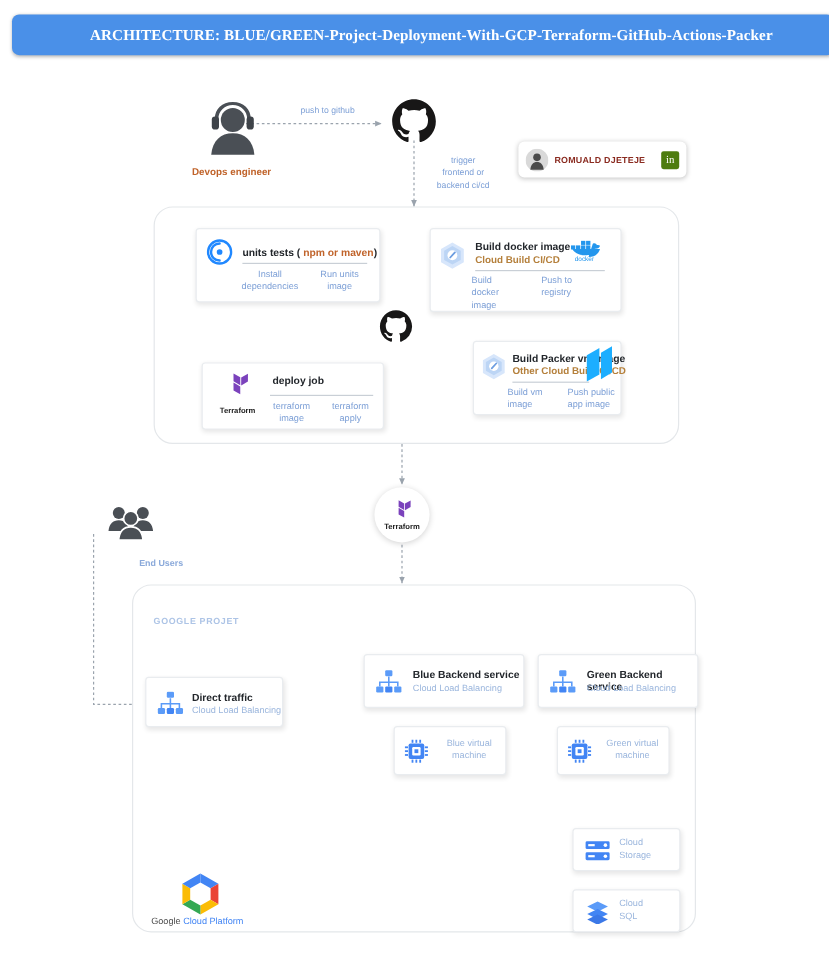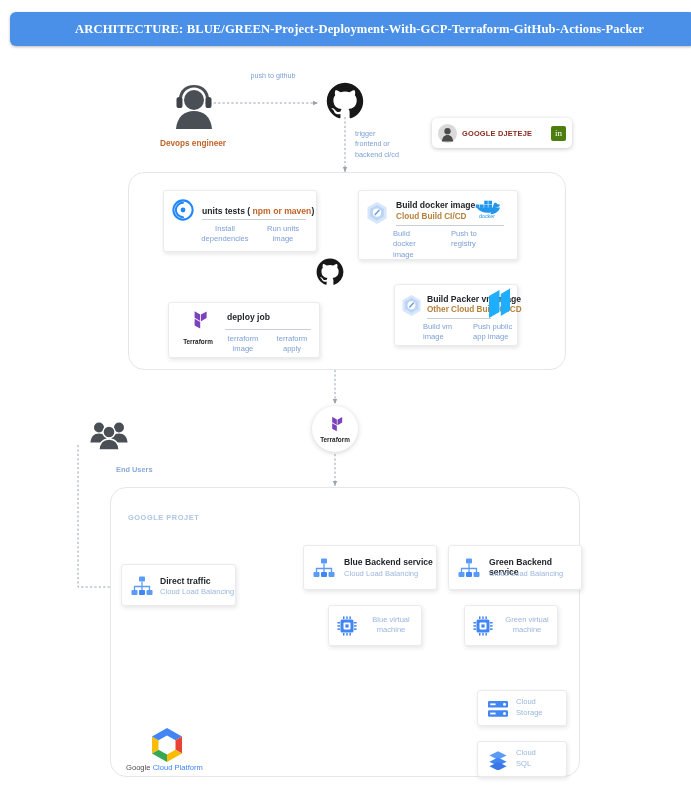--- a/index.html
+++ b/index.html
@@ -242,41 +242,41 @@
     <svg width="52" height="50" viewBox="0 0 52 50">
       <path d="M26 5 C17 5 11 11 11 19 l0 5 3 0 0-5 c0-6.5 5.4-11.5 12-11.5 S38 12.5 38 19 l0 5 3 0 0-5 C41 11 35 5 26 5 z" fill="#4a4f55"></path>
       <circle cx="26" cy="20" r="10" fill="#4a4f55"></circle>
       <rect x="8.5" y="17" width="6" height="11" rx="2.6" fill="#3e4349"></rect>
       <rect x="37.5" y="17" width="6" height="11" rx="2.6" fill="#3e4349"></rect>
       <path d="M26 31 C16 31 9 37 8 49 l36 0 C43 37 36 31 26 31 z" fill="#4a4f55"></path>
     </svg>
   </div>
   <div style="position:absolute;left:160px;top:139px;" class="t-lbl-orange">Devops engineer</div>
 
-  <div class="edge-label" style="left:238px;top:71px;width:70px;">push to github</div>
+  <div class="edge-label" style="left:238px;top:87px;width:70px;">push to github</div>
 
   <div style="position:absolute;left:326px;top:82px;">
     <svg width="38" height="38" viewBox="0 0 24 24">
       <path fill="#181717" d="M12 .5C5.73.5.5 5.73.5 12c0 5.08 3.29 9.39 7.86 10.91.57.1.78-.25.78-.55 0-.27-.01-1.17-.02-2.12-3.2.7-3.87-1.35-3.87-1.35-.53-1.33-1.29-1.69-1.29-1.69-1.05-.72.08-.7.08-.7 1.16.08 1.77 1.19 1.77 1.19 1.03 1.77 2.71 1.26 3.37.96.1-.75.4-1.26.73-1.55-2.56-.29-5.25-1.28-5.25-5.69 0-1.26.45-2.29 1.19-3.1-.12-.29-.52-1.46.11-3.05 0 0 .97-.31 3.18 1.18a11 11 0 0 1 5.79 0c2.2-1.49 3.17-1.18 3.17-1.18.63 1.59.23 2.76.12 3.05.74.81 1.18 1.84 1.18 3.1 0 4.42-2.69 5.39-5.26 5.68.41.36.78 1.06.78 2.14 0 1.55-.01 2.79-.01 3.17 0 .3.2.66.79.55A11.51 11.51 0 0 0 23.5 12C23.5 5.73 18.27.5 12 .5z"></path>
     </svg>
   </div>
 
-  <div class="edge-label" style="left:355px;top:129px;width:62px;text-align:left;">
+  <div class="edge-label" style="left:355px;top:129px;width:62px;text-align:center;">
     <div>trigger</div>
     <div>frontend or</div>
     <div>backend ci/cd</div>
   </div>
 
   <div class="li-badge">
     <svg width="19" height="19" viewBox="0 0 24 24">
       <circle cx="12" cy="12" r="12" fill="#d9d9d9"></circle>
       <circle cx="12" cy="9" r="4" fill="#4a4a4a"></circle>
       <path d="M12 14c-4 0-6.5 2.6-7 8h14c-.5-5.4-3-8-7-8z" fill="#4a4a4a"></path>
     </svg>
-    <span class="li-name">GOOGLE DJETEJE</span>
+    <span class="li-name">ROMUALD DJETEJE</span>
     <span class="li-logo">in</span>
   </div>
 
   <div class="outer-box" style="left:128px;top:172px;width:438px;height:198px;"></div>
 
   <div class="card" style="left:163px;top:190px;width:154px;height:62px;">
     <div style="position:absolute;left:8px;top:8px;">
       <svg width="22" height="22" viewBox="0 0 24 24">
         <circle cx="12" cy="12" r="10.5" fill="none" stroke="#2088ff" stroke-width="2.2"></circle>
         <path d="M12 4.2a7.8 7.8 0 0 0 0 15.6" fill="none" stroke="#2088ff" stroke-width="2.2" stroke-linecap="round"></path>

